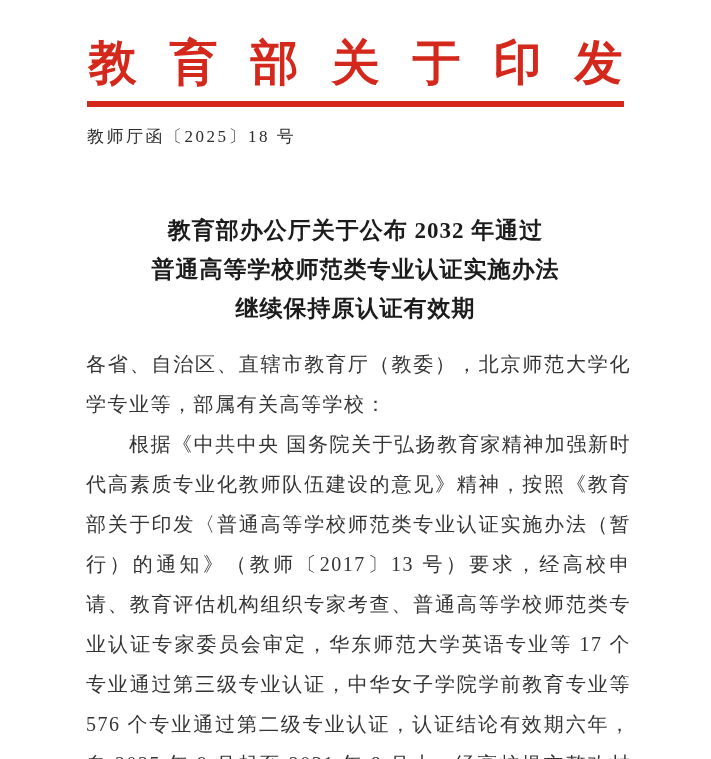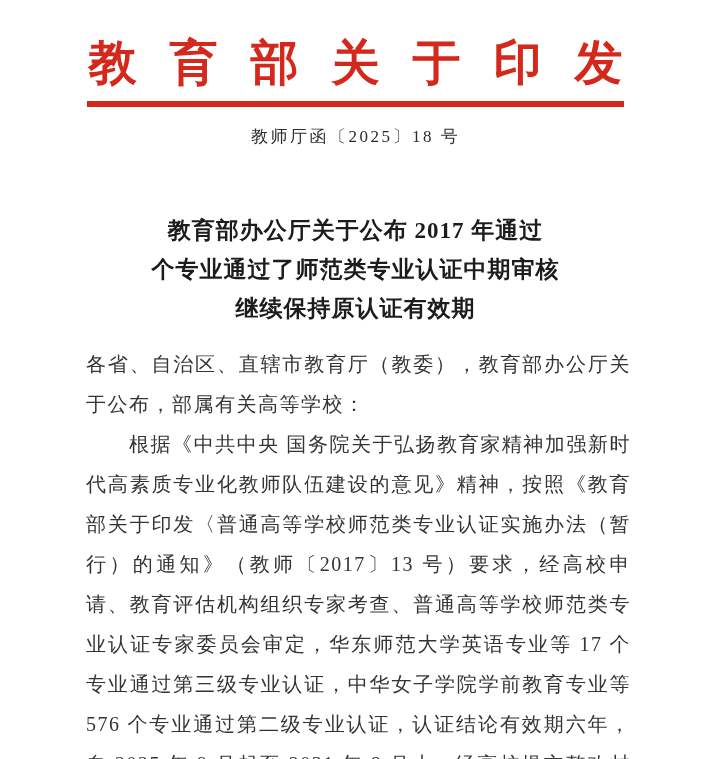--- a/index.html
+++ b/index.html
@@ -38,21 +38,21 @@
   .red-rule {
     width: 537px;
     margin: 9px auto 0 auto;
     height: 3px;
     border-top: 4px solid var(--accent-red);
     border-bottom: 2px solid var(--accent-red);
   }
   .doc-number {
     width: 537px;
     margin: 18px auto 0 auto;
-    text-align: center;
+    text-align: left;
     font-size: 17px;
     letter-spacing: 2.5px;
     color: #2b2b2b;
   }
   
   .notice-title {
     margin-top: 63px;
     text-align: center;
     font-size: 23px;
     font-weight: bold;
@@ -81,24 +81,24 @@
   <header>
     <h1 class="letterhead">教育部关于印发</h1>
 
     <div class="red-rule"></div>
 
     <div class="doc-number">教师厅函〔2025〕18 号</div>
   </header>
 
   <main>
     <div class="notice-title">
-      <div>教育部办公厅关于公布 2017 年通过</div>
-      <div>个专业通过了师范类专业认证中期审核</div>
+      <div>教育部办公厅关于公布 2032 年通过</div>
+      <div>普通高等学校师范类专业认证实施办法</div>
       <div>继续保持原认证有效期</div>
     </div>
 
     <div class="content">
-      <p>各省、自治区、直辖市教育厅（教委），教育部办公厅关于公布，部属有关高等学校：</p>
+      <p>各省、自治区、直辖市教育厅（教委），北京师范大学化学专业等，部属有关高等学校：</p>
       <p class="indented">根据《中共中央 国务院关于弘扬教育家精神加强新时代高素质专业化教师队伍建设的意见》精神，按照《教育部关于印发〈普通高等学校师范类专业认证实施办法（暂行）的通知》（教师〔2017〕13 号）要求，经高校申请、教育评估机构组织专家考查、普通高等学校师范类专业认证专家委员会审定，华东师范大学英语专业等 17 个专业通过第三级专业认证，中华女子学院学前教育专业等 576 个专业通过第二级专业认证，认证结论有效期六年，自 2025 年 9 月起至 2031 年 8 月止。经高校提交整改材料、专家审查、普通高等学校师范类专业认证专家委员会审定，北京师范大学化学专业等 386 个专业通过了师范类专业认证中期审核，继续保持原认证有效期。</p>
     </div>
   </main>
 
 </div>
 
 </body></html>

